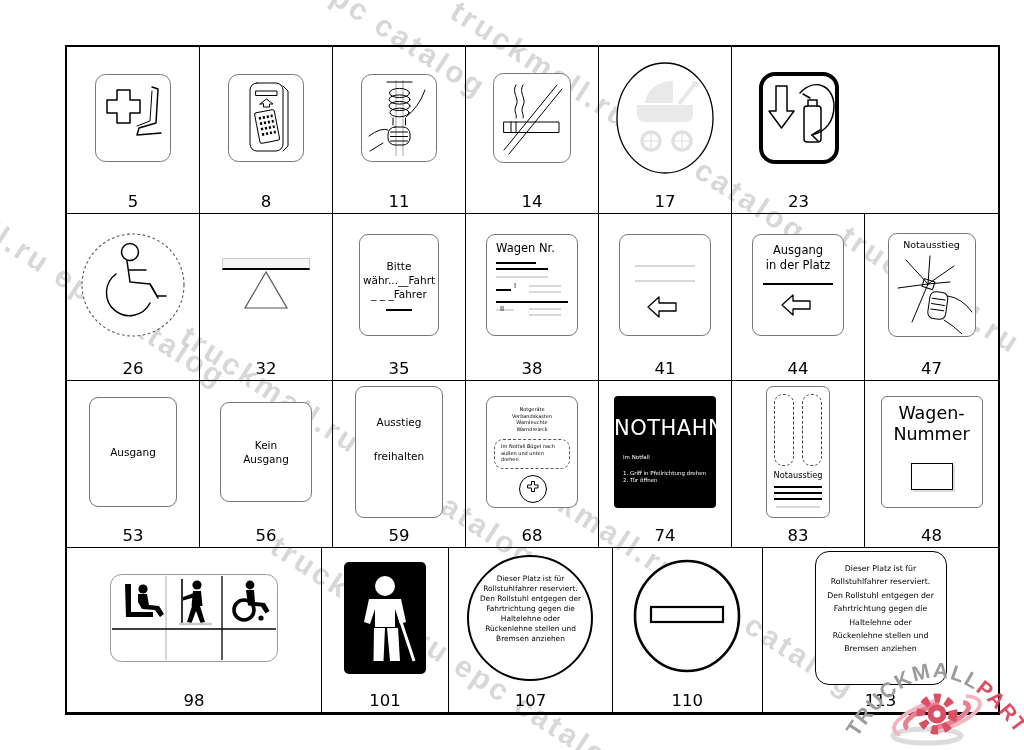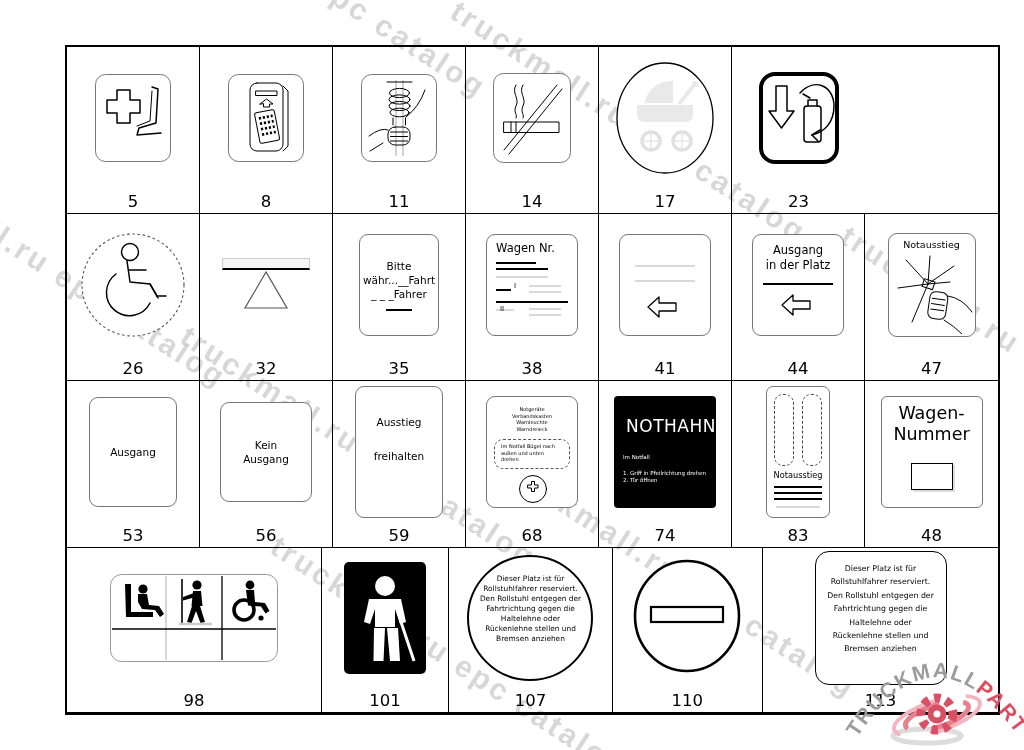--- a/index.html
+++ b/index.html
@@ -268,21 +268,21 @@
         <svg width="32" height="32" viewBox="0 0 32 32" style="position:absolute;left:30px;top:76px;">
           <circle cx="16" cy="16" r="13.5" class="ln thin"></circle>
           <path class="ln thin" d="M11 12 h3.5 v-3.5 h3 v3.5 h3.5 v3 h-3.5 v3.5 h-3 v-3.5 h-3.5 z"></path>
         </svg>
       </div>
       <div class="num">68</div>
     </div>
 
     <div class="cell">
       <div style="position:relative;width:102px;height:112px;background:#000;border-radius:4px;color:#fff;">
-        <div style="position:absolute;top:20px;width:100%;text-align:right;font-size:17px;letter-spacing:.5px;">NOTHAHN</div>
+        <div style="position:absolute;top:20px;width:100%;text-align:left;font-size:21px;letter-spacing:.5px;">NOTHAHN</div>
         <div style="position:absolute;left:9px;top:58px;font-size:5.5px;">Im Notfall</div>
         <div style="position:absolute;left:9px;top:74px;font-size:5.5px;line-height:7px;">
           <div>1. Griff in Pfeilrichtung drehen</div>
           <div>2. Tür öffnen</div>
         </div>
       </div>
       <div class="num">74</div>
     </div>
 
     <div class="cell">

